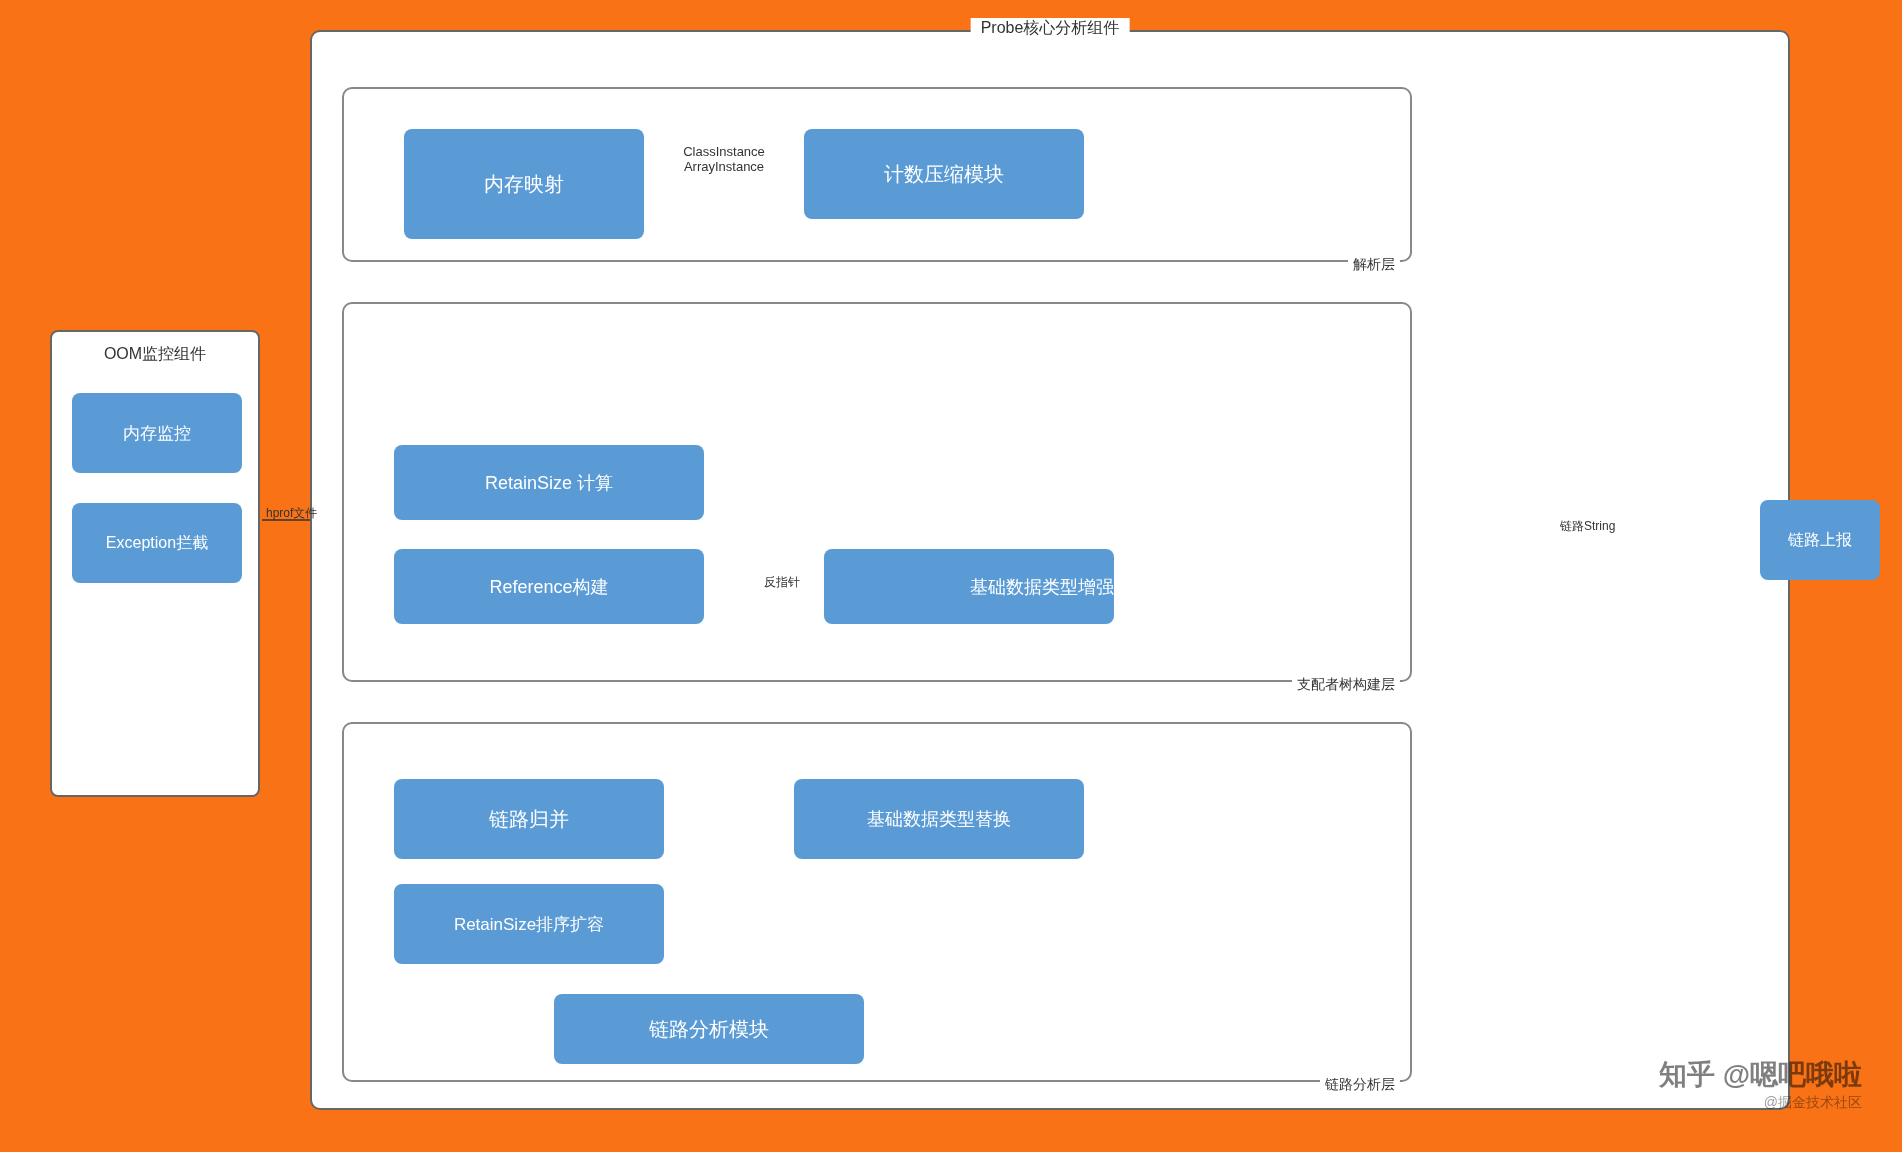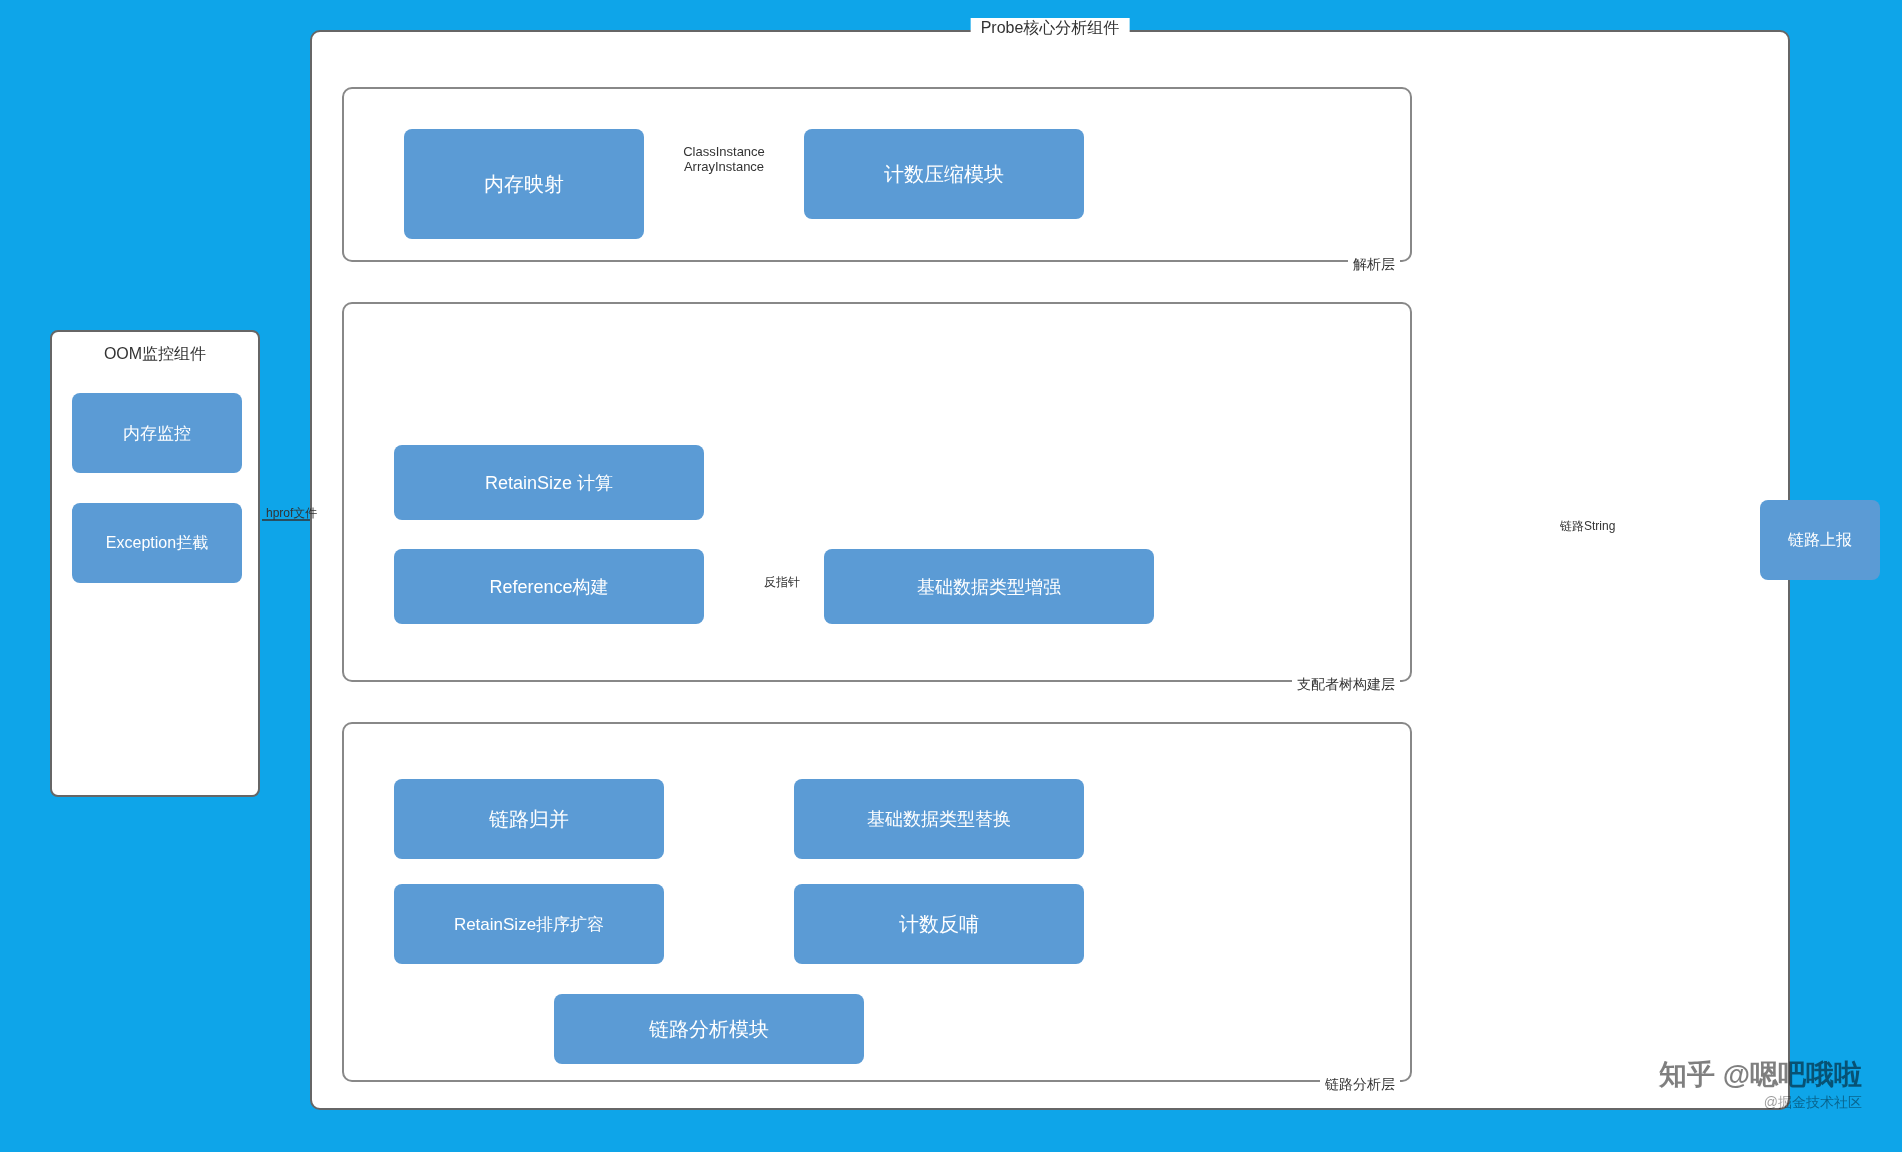--- a/index.html
+++ b/index.html
@@ -9,21 +9,21 @@
       width: 1902px;
       height: 1152px;
       overflow: hidden;
       display: flex;
       align-items: center;
       justify-content: center;
     }
     .canvas {
       width: 1902px;
       height: 1152px;
-      background: #0ea5e9;
+      background: #f97316;
       position: relative;
     }
     
     .blue-box {
       background: #5b9bd5;
       border-radius: 8px;
       color: white;
       display: flex;
       align-items: center;
       justify-content: center;
@@ -161,43 +161,40 @@
       <div class="blue-box" style="left:50px; top:141px; width:310px; height:75px; font-size:18px;">
         <span>RetainSize 计算</span>
       </div>
 
       <div class="blue-box" style="left:50px; top:245px; width:310px; height:75px; font-size:18px;">
         <span>Reference构建</span>
       </div>
 
       <div class="arrow-label" style="left:420px; top:270px;">反指针</div>
 
-      <div class="blue-box" style="left:480px; top:245px; width:330px; height:75px; font-size:18px;">
+      <div class="blue-box" style="left:480px; top:245px; width:290px; height:75px; font-size:18px;justify-content:flex-end;">
         <span>基础数据类型增强</span>
       </div>
     </div>
 
     <div class="section-container" style="left:30px; top:690px; width:1070px; height:360px; border-color:#888;">
       <div class="section-label" style="right:10px; bottom:-14px; padding:0 5px;">链路分析层</div>
 
       <div class="blue-box" style="left:50px; top:55px; width:270px; height:80px; font-size:20px;">
         <span>链路归并</span>
       </div>
 
       <div class="blue-box" style="left:450px; top:55px; width:290px; height:80px; font-size:18px;">
         <span>基础数据类型替换</span>
       </div>
 
       <div class="blue-box" style="left:50px; top:160px; width:270px; height:80px; font-size:17px;">
         <span>RetainSize排序扩容</span>
       </div>
 
-      <div class="blue-box" style="left:450px; top:160px; width:290px; height:80px; font-size:20px;">
-        <span>计数反哺</span>
-      </div>
 
       <div class="blue-box" style="left:210px; top:270px; width:310px; height:70px; font-size:20px;">
         <span>链路分析模块</span>
       </div>
     </div>
   </div>
 
   <div class="oom-box" style="left:50px; top:330px; width:210px; height:467px;">
     <div style="text-align:center; padding:12px 0 8px 0; font-size:16px; color:#333; font-weight:500;">
       <span>OOM监控组件</span>

